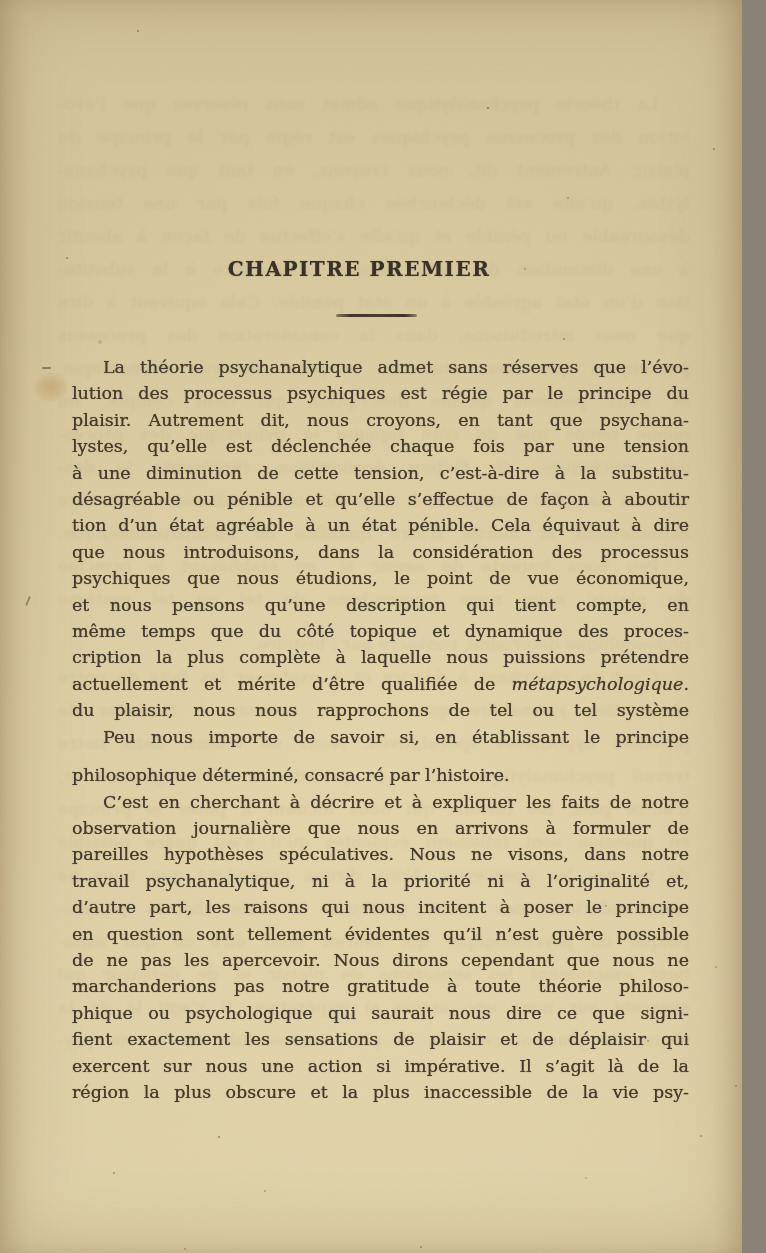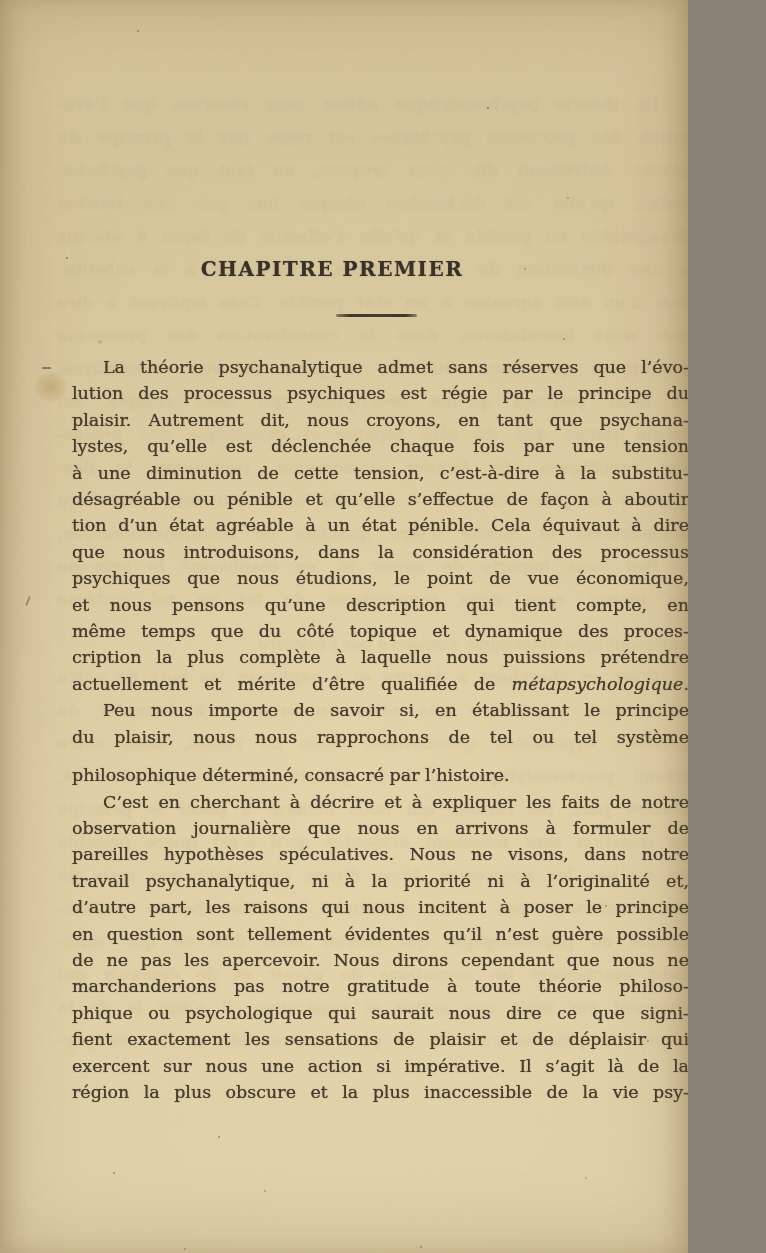--- a/index.html
+++ b/index.html
@@ -1,18 +1,18 @@
 <!DOCTYPE html>
 <html><head>
 <meta charset="utf-8">
 <style>
   html, body { margin: 0; padding: 0; background: #8a8177; }
   .page {
     position: relative;
-    width: 688px;
+    width: 742px;
     height: 1253px;
     overflow: hidden;
     background:
       radial-gradient(ellipse 120% 90% at 52% 62%, rgba(236,222,180,.55) 0%, rgba(0,0,0,0) 60%),
       linear-gradient(90deg, rgba(120,95,55,.14) 0%, rgba(0,0,0,0) 4%, rgba(0,0,0,0) 96%, rgba(120,95,55,.16) 100%),
       linear-gradient(180deg, #d5c59b 0%, #d8c89e 30%, #ddcda4 70%, #e0d2a8 100%);
     font-family: "DejaVu Serif", "Liberation Serif", serif;
   }
   .vignette {
     position: absolute; inset: 0; pointer-events: none; z-index: 6;
@@ -156,22 +156,22 @@
           <div class="line"><span>désagréable ou pénible et qu’elle s’effectue de façon à aboutir</span></div>
           <div class="line"><span>tion d’un état agréable à un état pénible. Cela équivaut à dire</span></div>
           <div class="line"><span>que nous introduisons, dans la considération des processus</span></div>
           <div class="line"><span>psychiques que nous étudions, le point de vue économique,</span></div>
           <div class="line"><span>et nous pensons qu’une description qui tient compte, en</span></div>
           <div class="line"><span>même temps que du côté topique et dynamique des proces-</span></div>
           <div class="line"><span>cription la plus complète à laquelle nous puissions prétendre</span></div>
           <div class="line"><span>actuellement et mérite d’être qualifiée de </span><span class="it">métapsychologique</span><span>.</span></div>
         </div>
         <div>
+          <div class="line"><span>du plaisir, nous nous rapprochons de tel ou tel système</span></div>
           <div class="line indent"><span>Peu nous importe de savoir si, en établissant le principe</span></div>
-          <div class="line"><span>du plaisir, nous nous rapprochons de tel ou tel système</span></div>
           <div class="line flush-left"><span>philosophique déterminé, consacré par l’histoire.</span></div>
         </div>
         <div>
           <div class="line indent"><span>C’est en cherchant à décrire et à expliquer les faits de notre</span></div>
           <div class="line"><span>observation journalière que nous en arrivons à formuler de</span></div>
           <div class="line"><span>pareilles hypothèses spéculatives. Nous ne visons, dans notre</span></div>
           <div class="line"><span>travail psychanalytique, ni à la priorité ni à l’originalité et,</span></div>
           <div class="line"><span>d’autre part, les raisons qui nous incitent à poser le principe</span></div>
           <div class="line"><span>en question sont tellement évidentes qu’il n’est guère possible</span></div>
           <div class="line"><span>de ne pas les apercevoir. Nous dirons cependant que nous ne</span></div>

